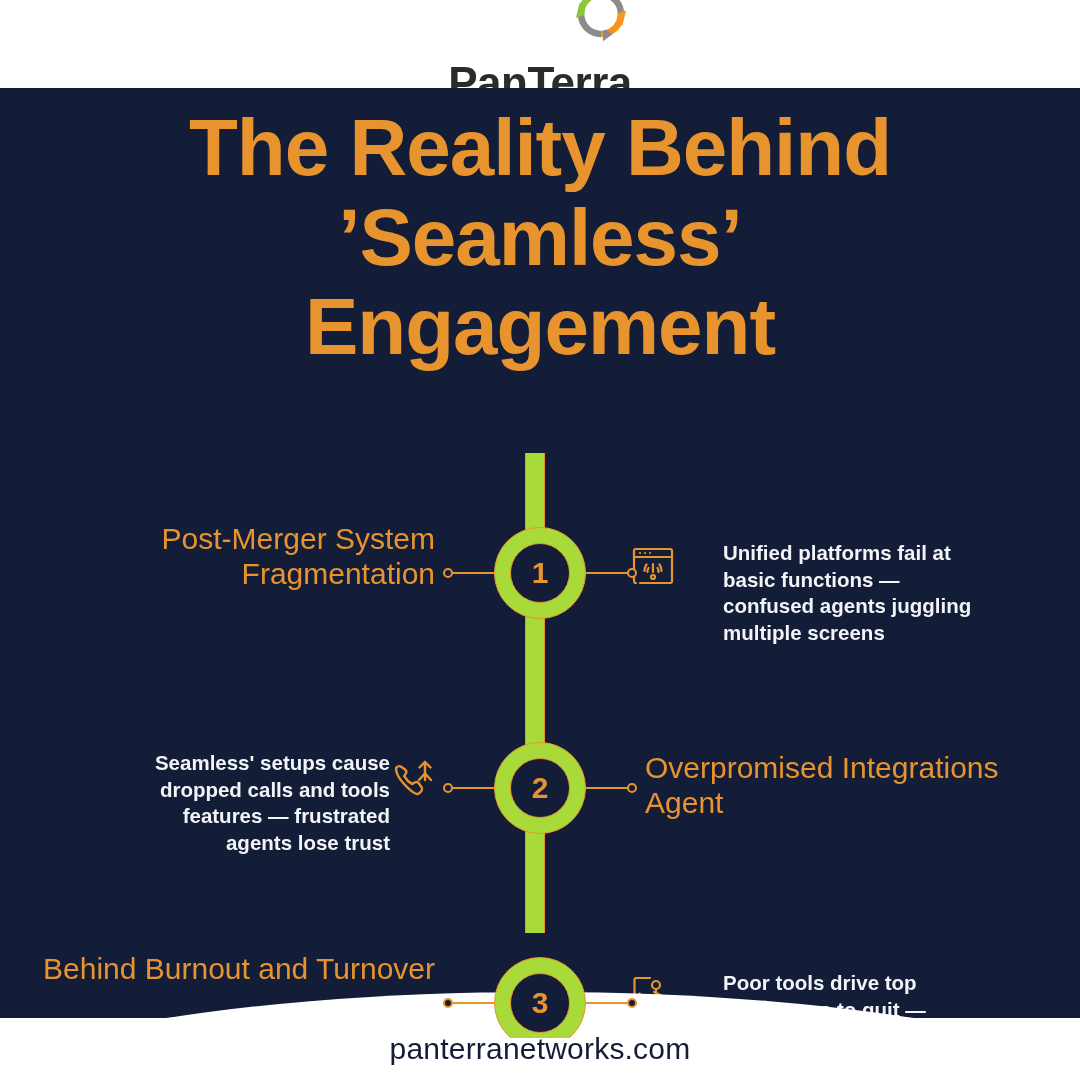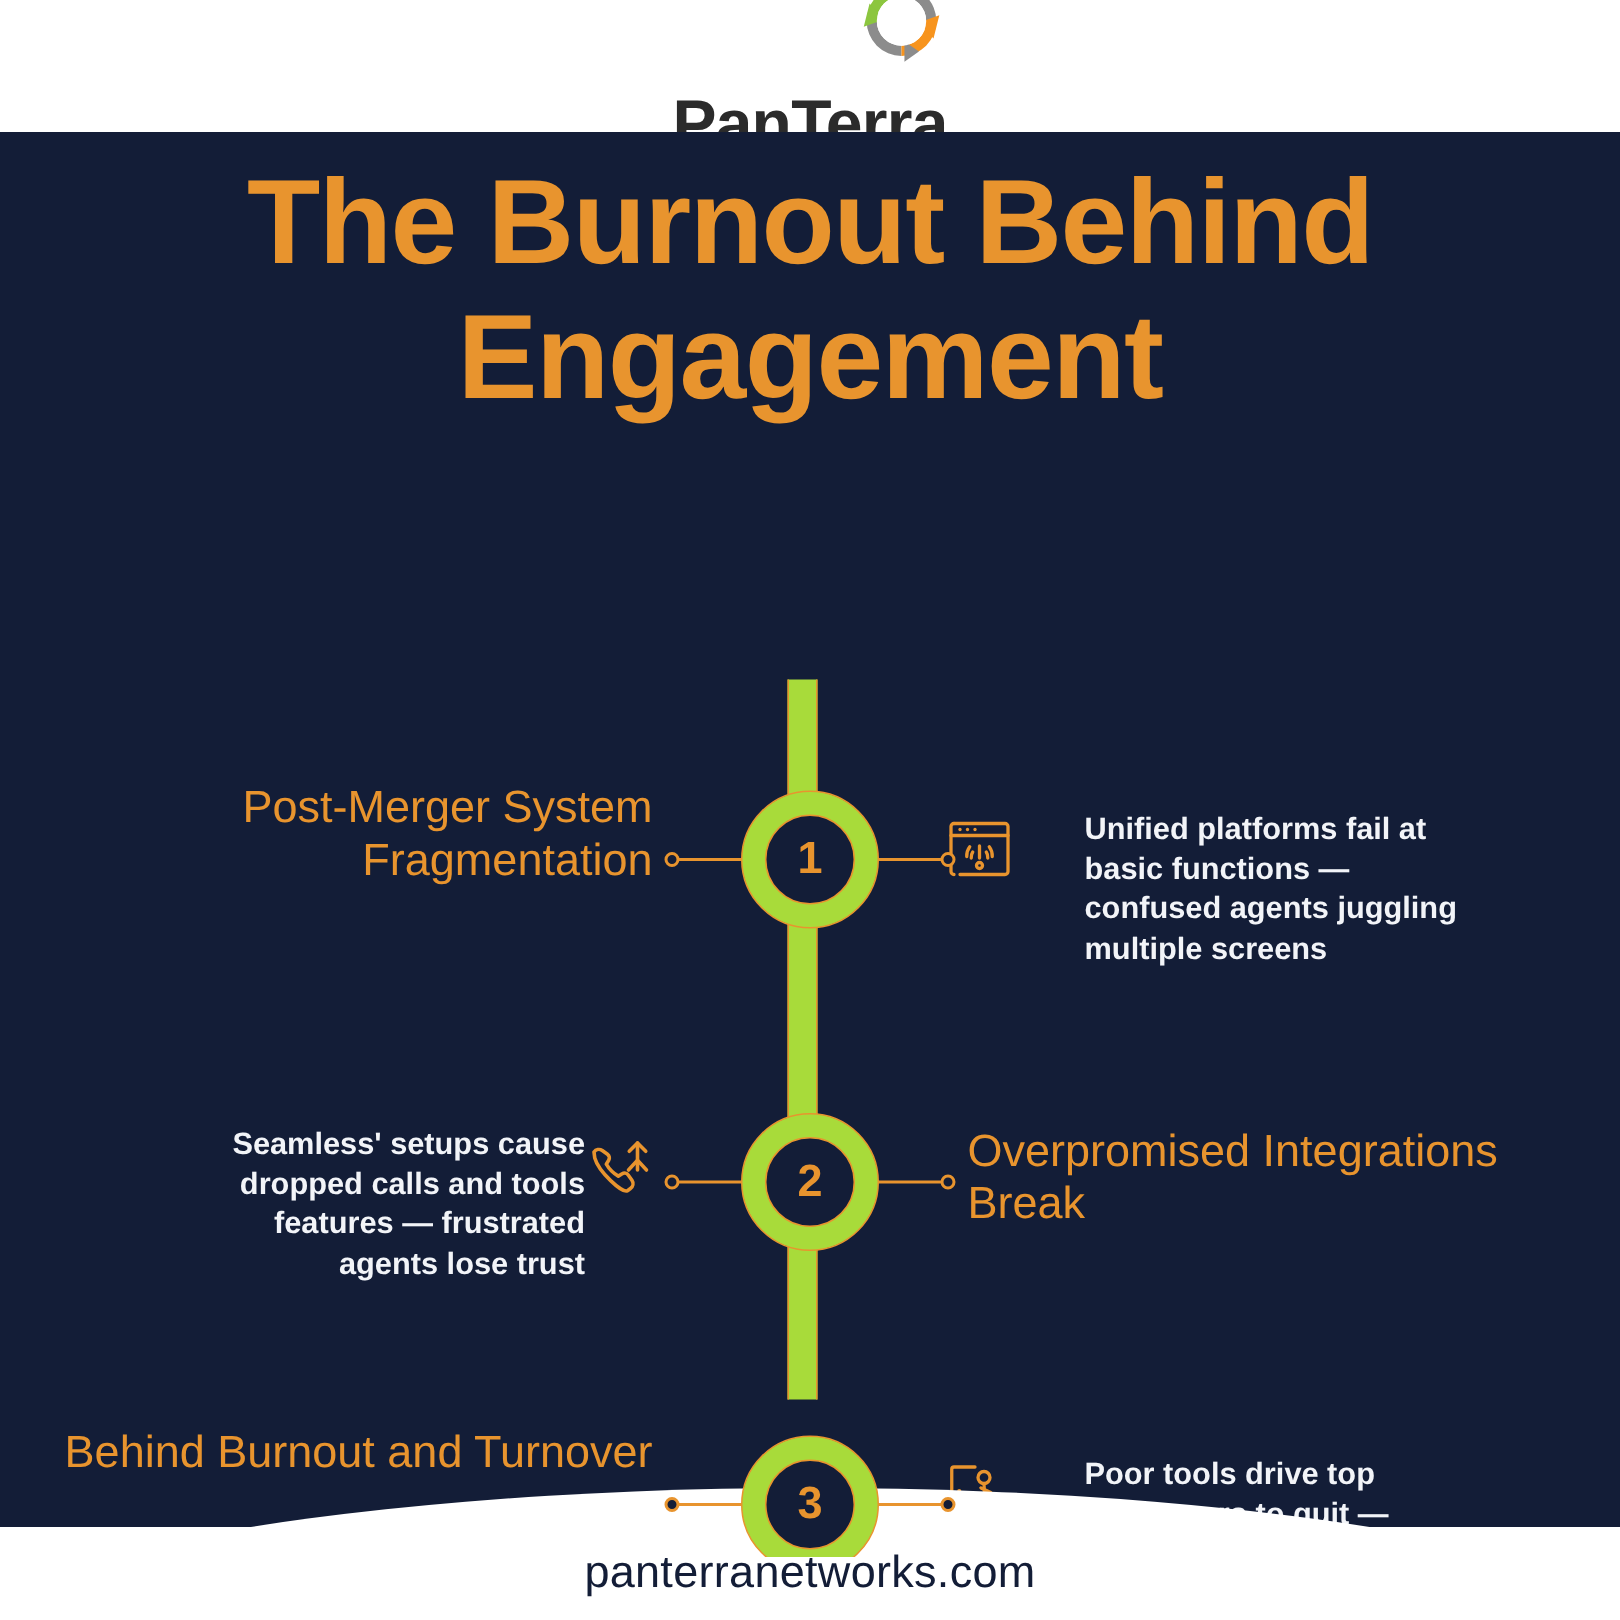--- a/index.html
+++ b/index.html
@@ -150,21 +150,22 @@
         <path d="M6 36 L10 20 L20 31 Z" fill="#8CC63F"></path>
         <circle cx="32" cy="32" r="17" fill="#ffffff"></circle>
       </svg>
       <div class="logo-word">PanTerra</div>
     </div>
   </div>
 
   <div class="navy">
 
     <div class="title">
-      <span class="ln">The Burnout Behind</span>
+      <span class="ln">The Reality Behind</span>
+      <span class="ln">’Seamless’</span>
       <span class="ln">Engagement</span>
     </div>
 
     <div class="timeline">
 
       <div class="spine"></div>
 
       <div class="row row-1">
         <div class="head head-left">Post-Merger System Fragmentation</div>
         <div class="dot dot-left"></div>
@@ -208,21 +209,21 @@
         <div class="dot dot-left"></div>
         <div class="conn conn-left"></div>
 
         <div class="node">
           <div class="node-inner">2</div>
         </div>
 
         <div class="conn conn-right"></div>
         <div class="dot dot-right"></div>
 
-        <div class="head head-right">Overpromised Integrations Break</div>
+        <div class="head head-right">Overpromised Integrations Agent</div>
       </div>
 
       <div class="row row-3">
         <div class="head head-left">Behind Burnout and Turnover</div>
         <div class="dot dot-left"></div>
         <div class="conn conn-left"></div>
 
         <div class="node">
           <div class="node-inner">3</div>
         </div>

